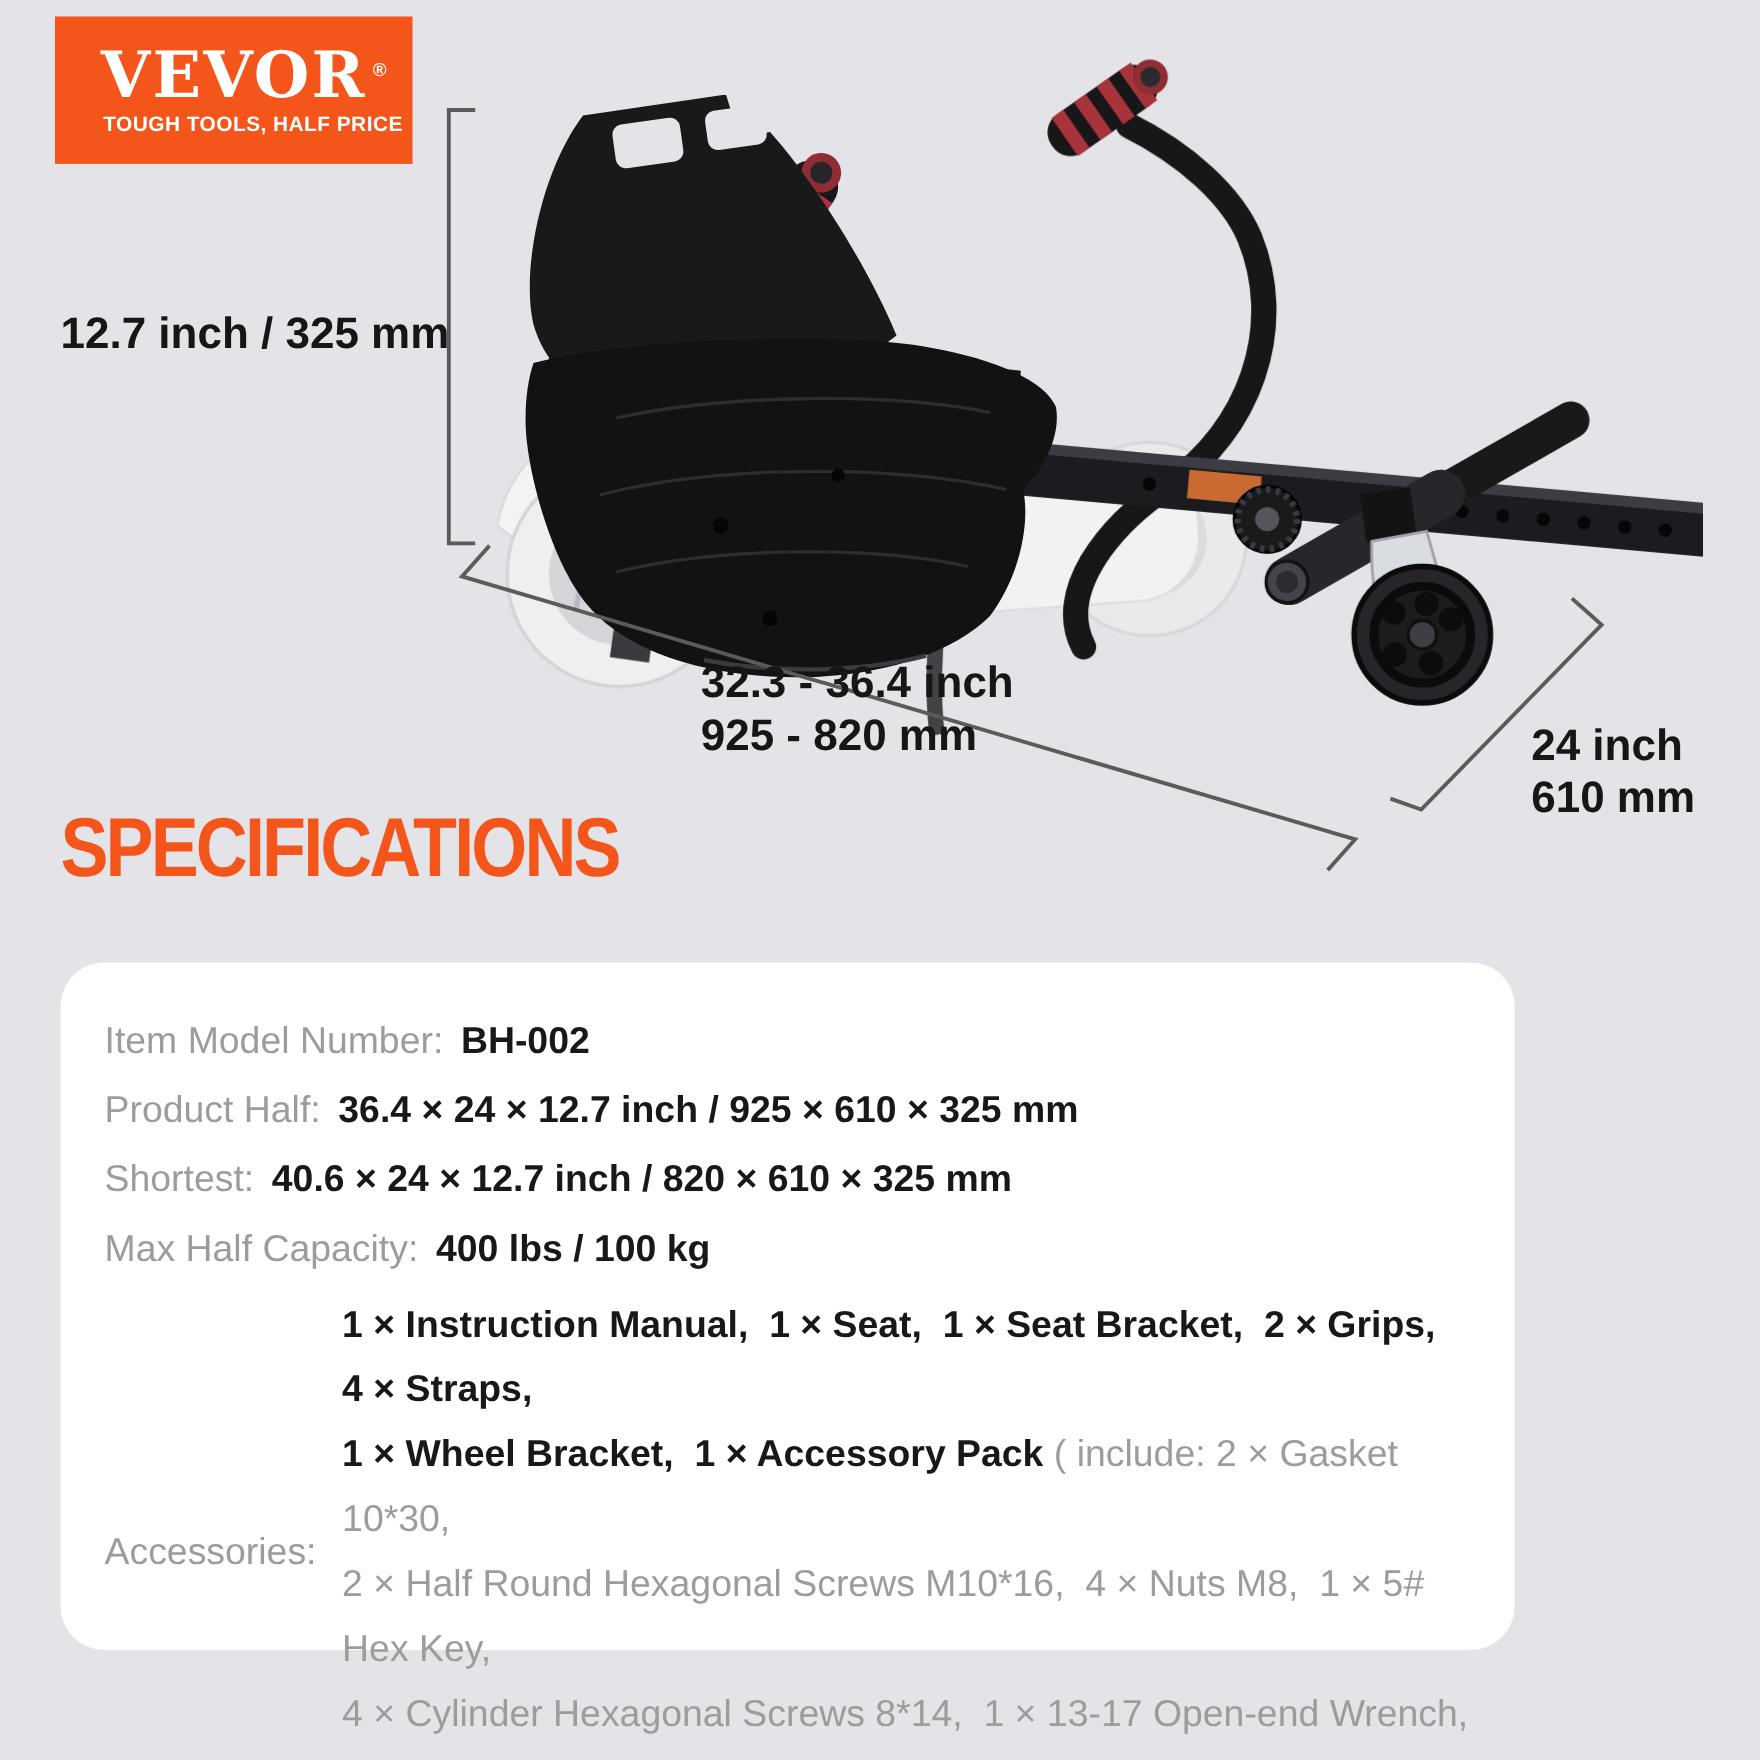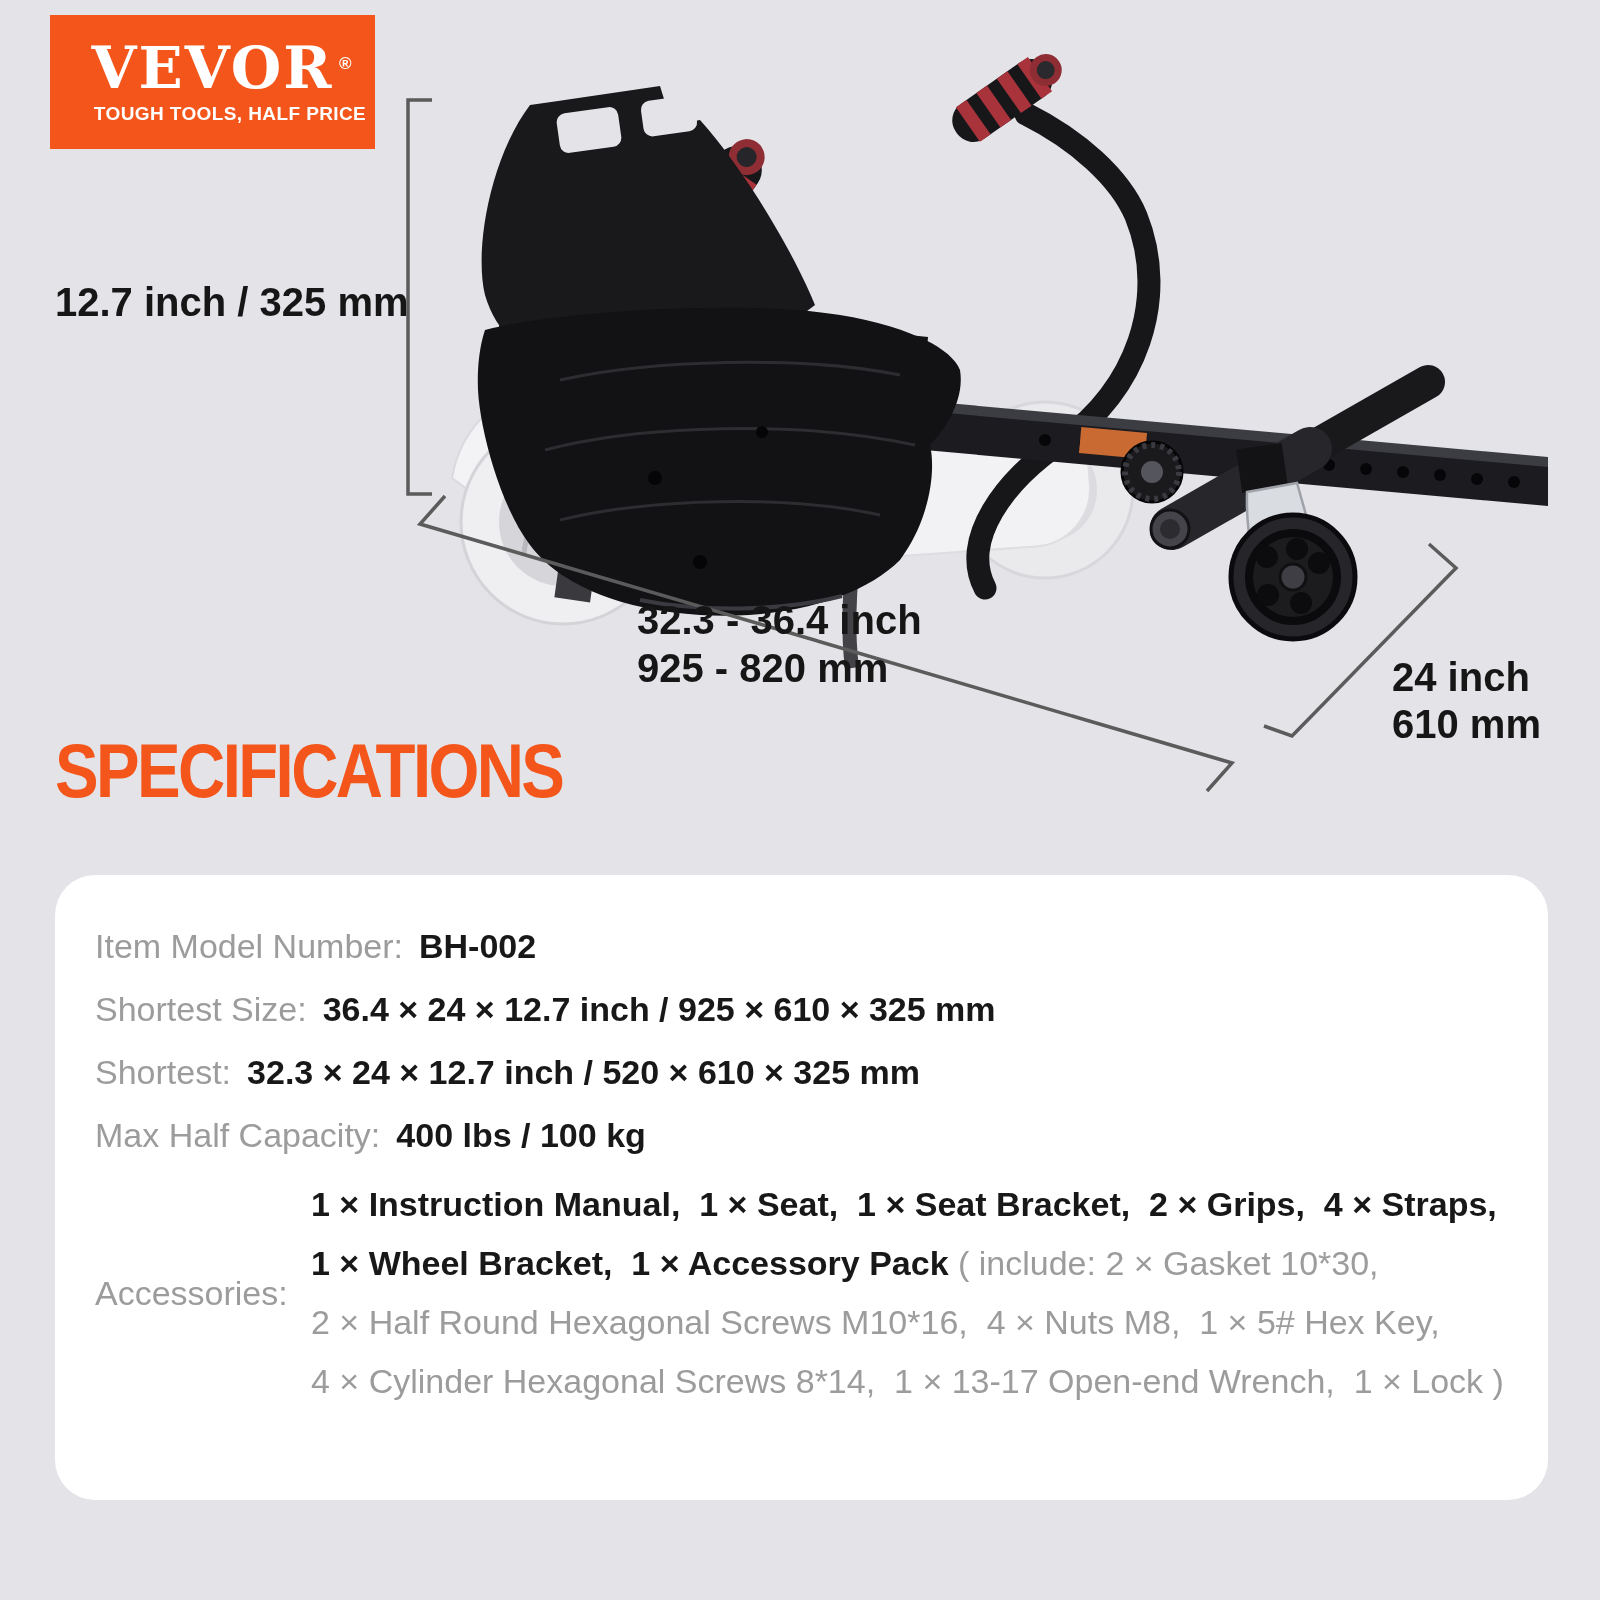--- a/index.html
+++ b/index.html
@@ -28,21 +28,21 @@
   .illustration{position:absolute;left:0;top:0;width:1600px;height:800px;}
   .dim-text{font:bold 40px "Liberation Sans",sans-serif;fill:#161616;}
   
   .section-title{
     position:absolute;left:55px;top:727px;margin:0;
     font-size:76px;font-weight:bold;letter-spacing:-3px;color:#f4551a;
     transform:scaleX(.86);transform-origin:left top;white-space:nowrap;
   }
   
   .spec-card{
-    position:absolute;left:55px;top:875px;width:1493px;height:625px;
+    position:absolute;left:55px;top:875px;width:1322px;height:625px;
     background:#ffffff;border-radius:40px;box-sizing:border-box;
     padding:40px 40px 0 40px;color:#181818;
   }
   .spec-row{height:63px;display:flex;align-items:center;font-size:34px;white-space:pre-wrap;}
   .spec-label{color:#9c9c9c;margin-right:16px;flex:0 0 auto;}
   .spec-value{font-weight:bold;color:#181818;text-align:right;}
   .acc-row{display:flex;align-items:center;font-size:34px;margin-top:8px;}
   .acc-label{color:#9c9c9c;flex:0 0 216px;line-height:59px;}
   .acc-lines{flex:1;line-height:59px;}
   .acc-line{white-space:pre-wrap;}
@@ -184,27 +184,27 @@
   <h1 class="section-title">SPECIFICATIONS</h1>
 
   <div class="spec-card">
 
     <div class="spec-row">
       <span class="spec-label">Item Model Number:</span>
       <span class="spec-value">BH-002</span>
     </div>
 
     <div class="spec-row">
-      <span class="spec-label">Shortest Size:</span>
+      <span class="spec-label">Product Half:</span>
       <span class="spec-value">36.4 × 24 × 12.7 inch / 925 × 610 × 325 mm</span>
     </div>
 
     <div class="spec-row">
       <span class="spec-label">Shortest:</span>
-      <span class="spec-value">32.3 × 24 × 12.7 inch / 520 × 610 × 325 mm</span>
+      <span class="spec-value">40.6 × 24 × 12.7 inch / 820 × 610 × 325 mm</span>
     </div>
 
     <div class="spec-row">
       <span class="spec-label">Max Half Capacity:</span>
       <span class="spec-value">400 lbs / 100 kg</span>
     </div>
 
 
     <div class="acc-row">
       <span class="acc-label">Accessories:</span>

